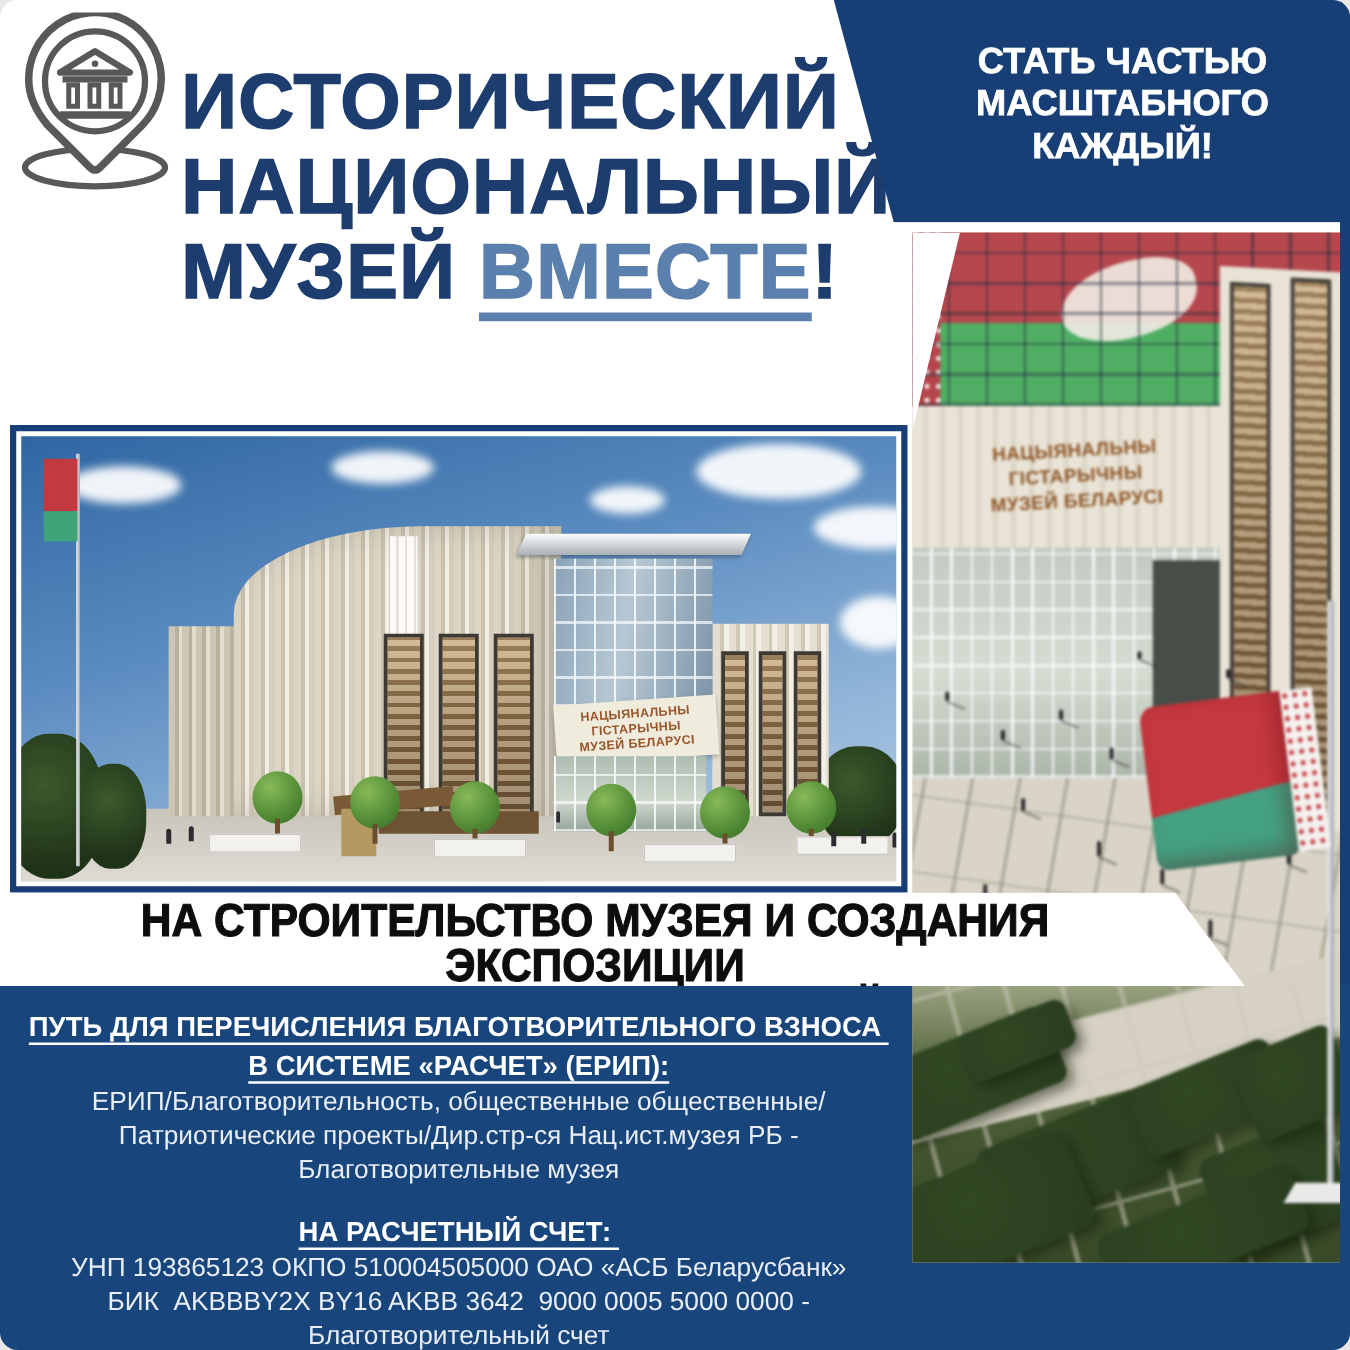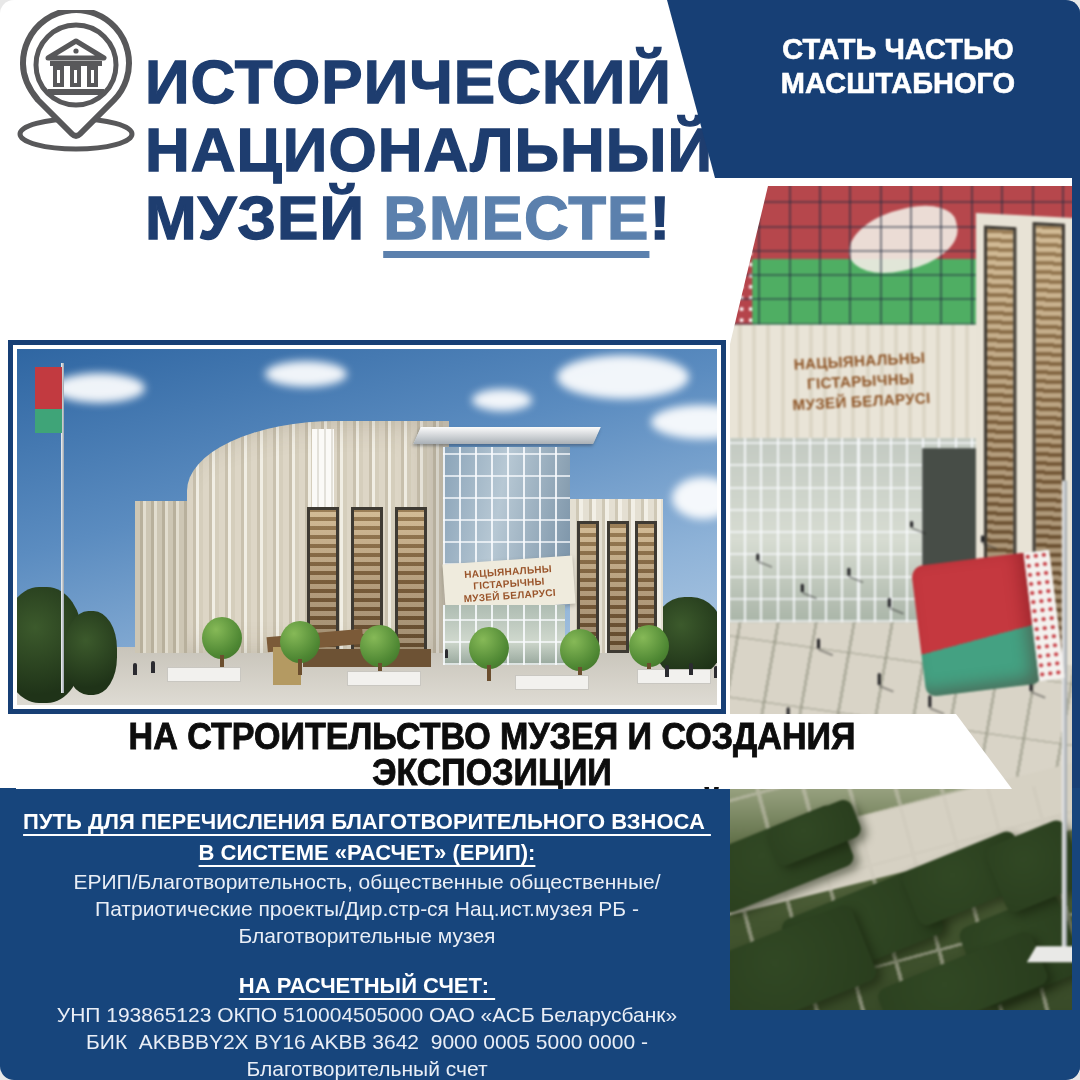--- a/index.html
+++ b/index.html
@@ -25,21 +25,21 @@
   
   .right-border{position:absolute;left:1072px;top:0;width:8px;height:1080px;background:#173f75;}
   .bottom-section{position:absolute;left:0;top:788px;width:1080px;height:292px;background:#17457c;}
   .donation{position:absolute;left:0;top:806px;width:734px;text-align:center;color:#e9eef6;}
   .don-h{font-size:22px;line-height:31px;font-weight:700;color:#ffffff;white-space:pre-wrap;
          text-decoration:underline;text-decoration-thickness:2px;text-underline-offset:5px;}
   .don-p{font-size:21px;line-height:27px;font-weight:400;white-space:pre-wrap;}
   .don-gap{height:21px;}
 
   
-  .white-band{position:absolute;left:16px;top:714px;width:996px;height:75px;background:#ffffff;
+  .white-band{position:absolute;left:0;top:714px;width:996px;height:75px;background:#ffffff;
               clip-path:polygon(0 0,940px 0,100% 100%,0 100%);z-index:30;}
   .white-band .wb-text{width:952px;padding-top:5px;text-align:center;color:#0d0d0d;
               font-size:37px;line-height:36px;font-weight:700;-webkit-text-stroke:0.9px #0d0d0d;
               transform:scaleX(.92);transform-origin:center;}
 
   
   .lp-frame{position:absolute;left:8px;top:340px;width:718px;height:374px;background:#173f75;z-index:20;}
   .lp-inner{position:absolute;left:5px;top:5px;right:5px;bottom:5px;background:#ffffff;}
   .lp{position:absolute;left:4px;top:4px;width:700px;height:356px;overflow:hidden;
       background:linear-gradient(165deg,#2f66a2 0%,#5b8cc0 38%,#8fb3d8 70%,#b9d0e6 100%);}
@@ -229,20 +229,21 @@
         <div class="ornament"></div>
       </div>
     </div>
     <div class="rp-wedge"></div>
   </div>
 
   <div class="corner-banner">
     <div class="bt">
       <div>СТАТЬ ЧАСТЬЮ</div>
       <div>МАСШТАБНОГО</div>
+      <div>КАЖДЫЙ!</div>
     </div>
   </div>
 
   <div class="lp-frame">
     <div class="lp-inner">
       <div class="lp">
         <div id="lp-clouds" style="position:absolute;inset:0;">
             <div class="cloud" style="left:540px;top:6px;width:132px;height:44px;"></div>
             <div class="cloud" style="left:634px;top:56px;width:100px;height:34px;"></div>
             <div class="cloud" style="left:36px;top:24px;width:92px;height:30px;"></div>

